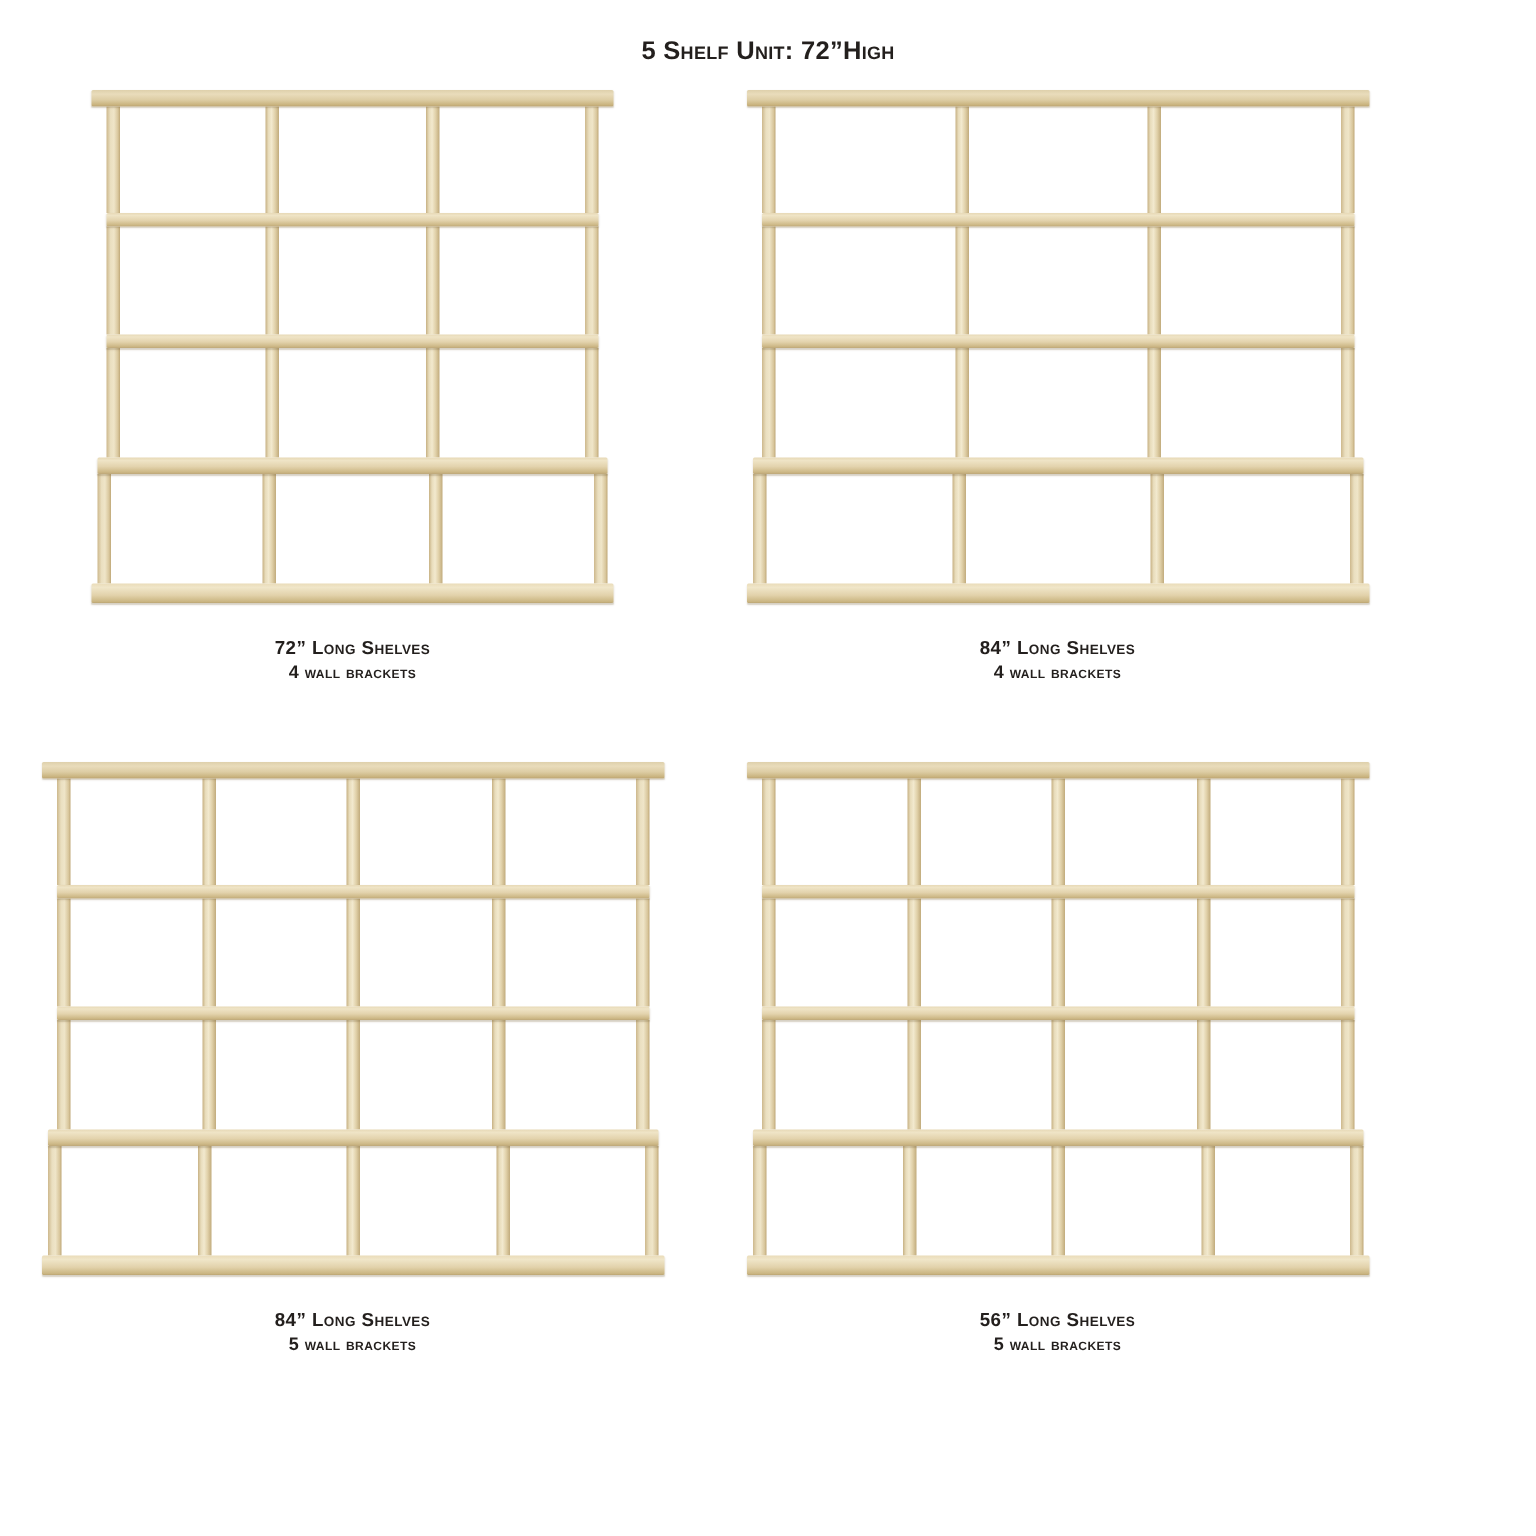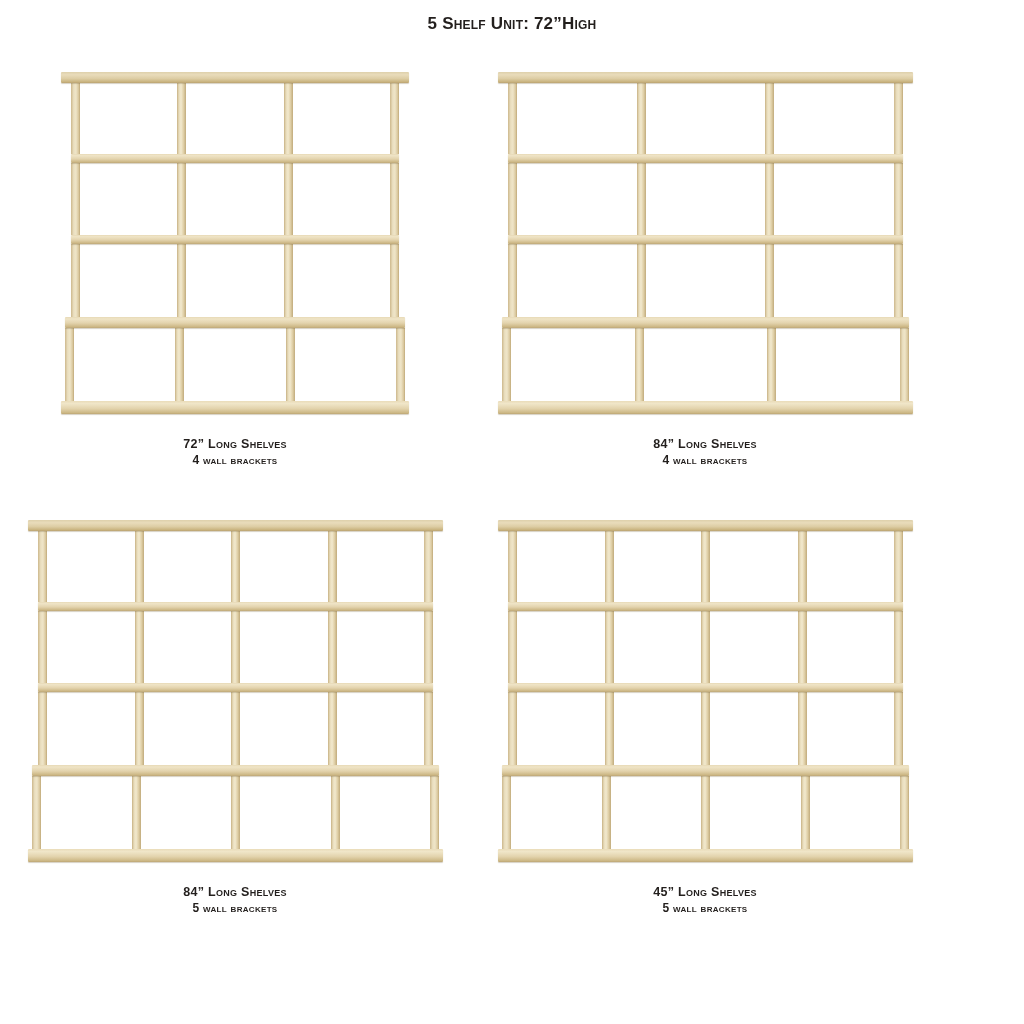--- a/index.html
+++ b/index.html
@@ -11,42 +11,42 @@
     width: 1024px;
     height: 1024px;
     font-family: "Liberation Sans", sans-serif;
     color: #231f1d;
     overflow: hidden;
     position: relative;
   }
 
   
   .header {
-    padding-top: 12px;
+    padding-top: 22px;
     text-align: center;
   }
   .header .line1 {
     font-size: 17px;
     font-weight: bold;
     letter-spacing: 0.2px;
     line-height: 24px;
     font-variant: small-caps;
   }
   .header .line2 {
     font-size: 17px;
     font-weight: bold;
     letter-spacing: 0.2px;
     line-height: 24px;
     font-variant: small-caps;
   }
 
   
   .units {
     position: absolute;
-    top: 72px;
+    top: 60px;
     left: 0;
     width: 940px;
   }
   .row {
     display: flex;
     justify-content: center;
     align-items: flex-start;
   }
   .row-2 { margin-top: 52px; }
 
@@ -253,20 +253,20 @@
           <div class="post" style="left: 203px; top: 172px; width: 9px; height: 73px;"></div>
           <div class="post" style="left: 300px; top: 172px; width: 9px; height: 73px;"></div>
           <div class="post edge" style="left: 396px; top: 172px; width: 9px; height: 73px;"></div>
           <div class="post edge" style="left: 4px; top: 256px; width: 9px; height: 73px;"></div>
           <div class="post" style="left: 104px; top: 256px; width: 9px; height: 73px;"></div>
           <div class="post" style="left: 203px; top: 256px; width: 9px; height: 73px;"></div>
           <div class="post" style="left: 303px; top: 256px; width: 9px; height: 73px;"></div>
           <div class="post edge" style="left: 402px; top: 256px; width: 9px; height: 73px;"></div>
         </div>
       <div class="caption">
-        <div class="cap1">45”  Long Shelves</div>
+        <div class="cap1">56”  Long Shelves</div>
         <div class="cap2">5 wall brackets</div>
       </div>
     </div>
 
   </div>
 
 </div>
 
 </body></html>

